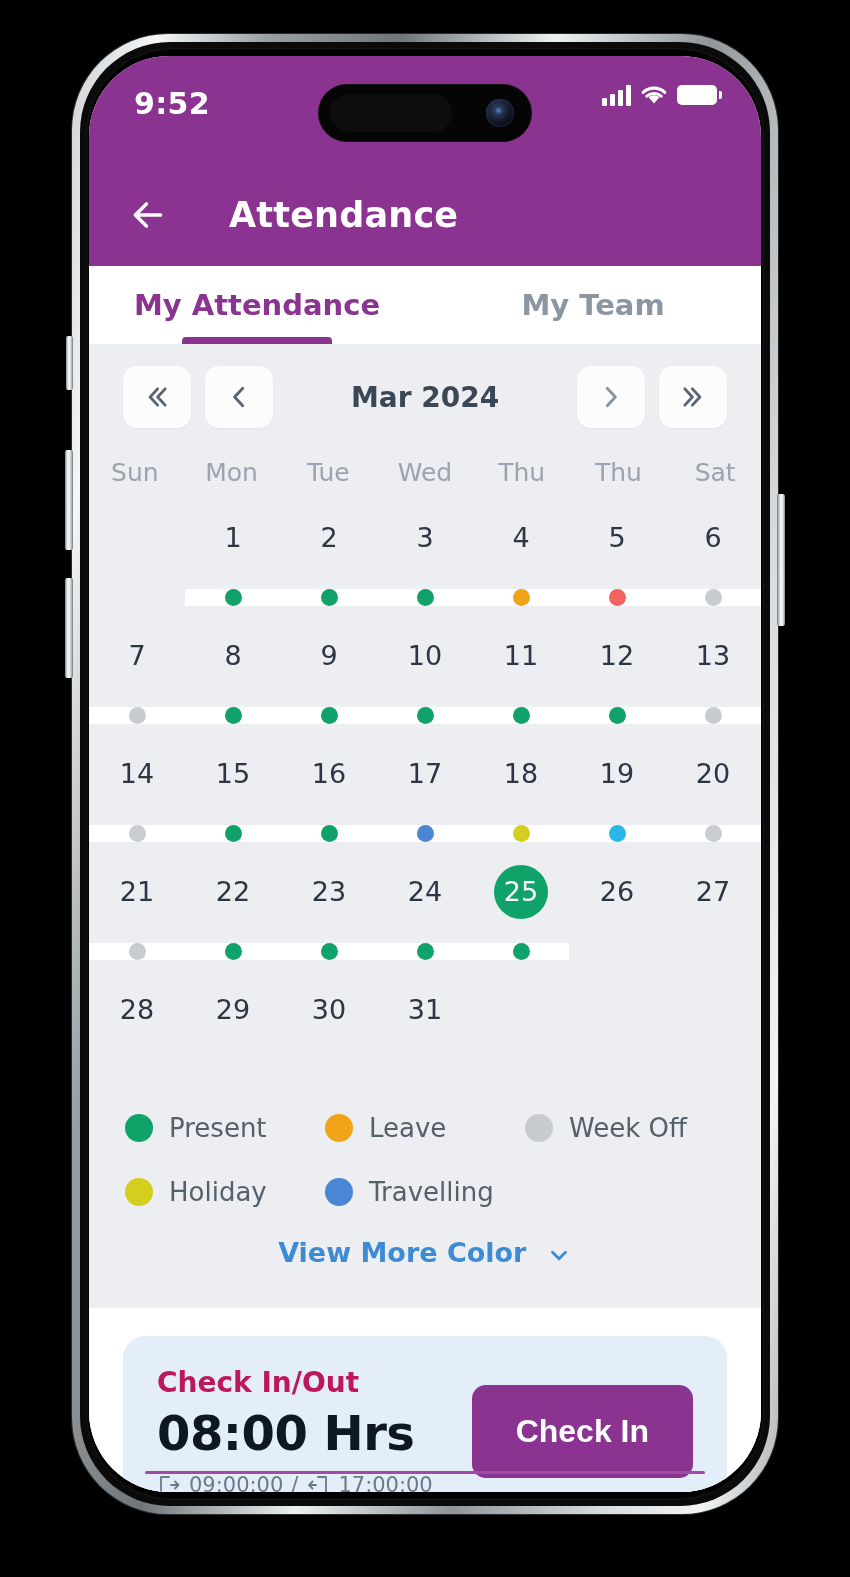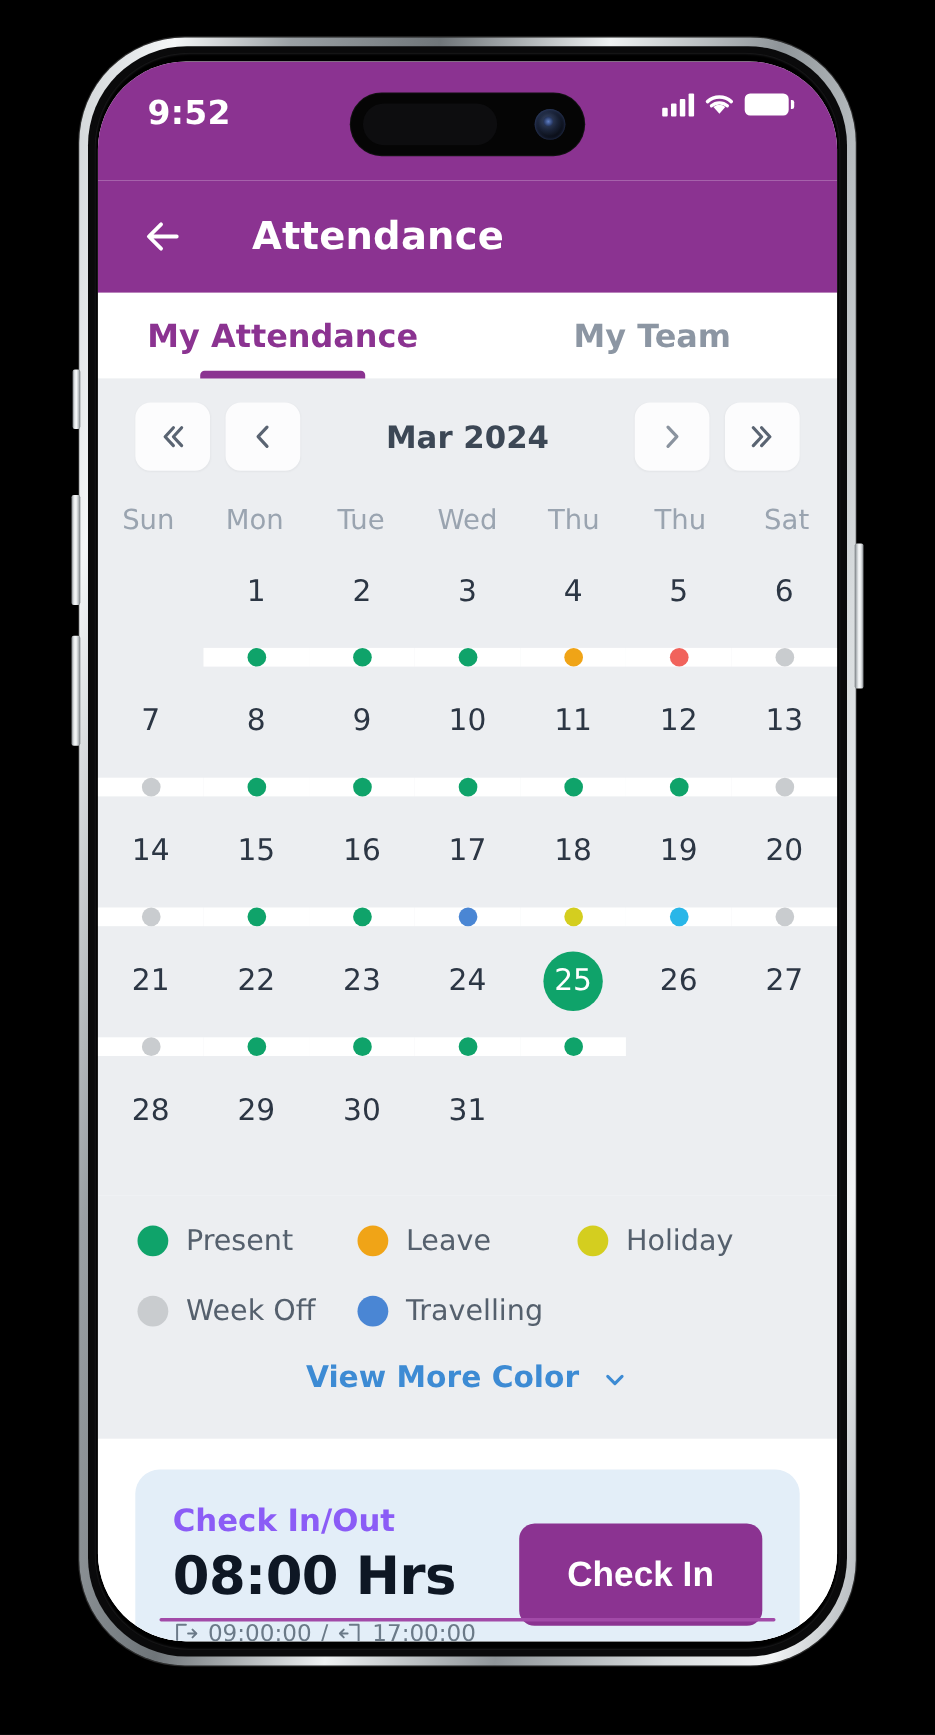--- a/index.html
+++ b/index.html
@@ -204,21 +204,21 @@
   }
   .view-more svg { vertical-align: middle; margin-left: 10px; }
 
   
   .bottom-area { background: #fff; padding: 28px 34px 0 34px; }
   .checkcard {
     background: #e3eef8; border-radius: 22px;
     padding: 30px 34px; display: flex; align-items: center;
     justify-content: space-between;
   }
-  .ck-label { font-size: 28px; color: #8b5cf6; font-weight: 700; }
+  .ck-label { font-size: 28px; color: #be185d; font-weight: 700; }
   .ck-hours { font-size: 48px; color: #0e1724; font-weight: 800; margin: 6px 0 12px 0; letter-spacing: -0.5px; }
   .ck-times { display: flex; align-items: center; gap: 8px; color: #6b7a88; font-size: 21px; }
   .ck-times svg { display:block; }
   .ck-btn {
     background: #8B3391; color: #fff; font-size: 32px; font-weight: 700;
     border: none; border-radius: 14px; padding: 28px 44px; cursor: pointer;
     white-space: nowrap;
   }
   .home-line {
     position: absolute; bottom: 18px; left: 50%; transform: translateX(-50%);
@@ -527,26 +527,26 @@
       <div class="legend-grid" id="legend-grid">
           <div class="legend-item">
             <span class="legend-dot" style="background: rgb(15, 163, 106);"></span>
             <span class="legend-label">Present</span>
           </div>
           <div class="legend-item">
             <span class="legend-dot" style="background: rgb(240, 164, 23);"></span>
             <span class="legend-label">Leave</span>
           </div>
           <div class="legend-item">
+            <span class="legend-dot" style="background: rgb(201, 204, 207);"></span>
+            <span class="legend-label">Week Off</span>
+          </div>
+          <div class="legend-item">
             <span class="legend-dot" style="background: rgb(212, 206, 31);"></span>
             <span class="legend-label">Holiday</span>
-          </div>
-          <div class="legend-item">
-            <span class="legend-dot" style="background: rgb(201, 204, 207);"></span>
-            <span class="legend-label">Week Off</span>
           </div>
           <div class="legend-item">
             <span class="legend-dot" style="background: rgb(74, 134, 212);"></span>
             <span class="legend-label">Travelling</span>
           </div>
         </div>
       <div class="view-more">
         <span>View More Color</span>
         <svg width="26" height="26" viewBox="0 0 24 24">
           <path d="M6 9.5 L12 15.5 L18 9.5" stroke="#3D8BD4" stroke-width="2.6" fill="none" stroke-linecap="round" stroke-linejoin="round"></path>

